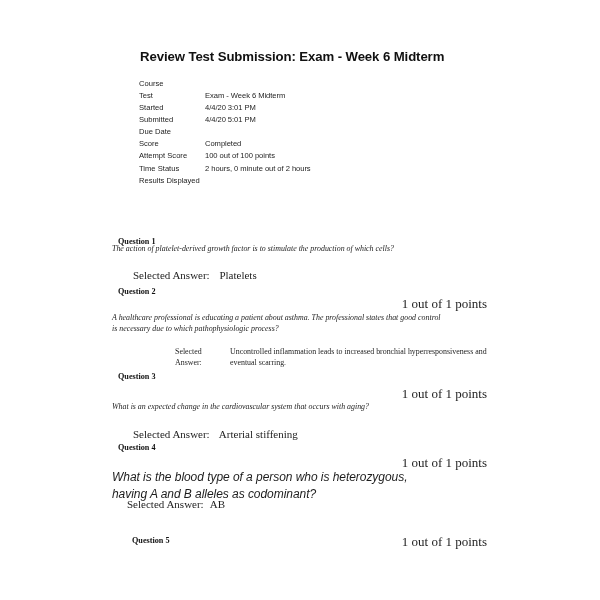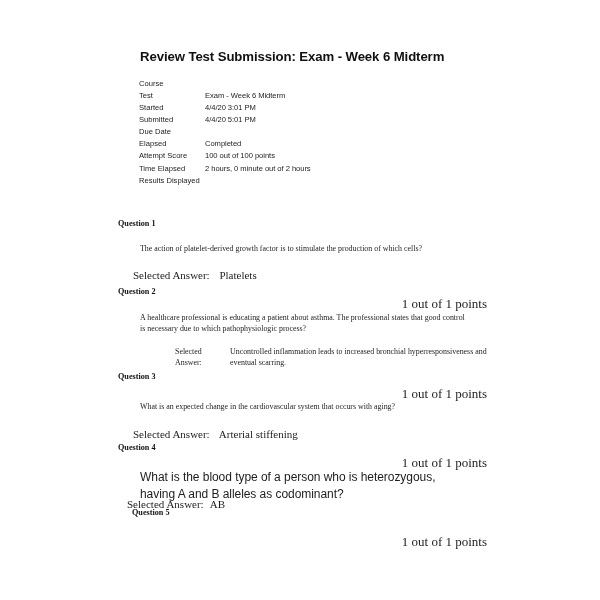--- a/index.html
+++ b/index.html
@@ -81,26 +81,27 @@
     position: absolute;
     left: 0;
     width: 487px;
     text-align: right;
     font-family: "Liberation Serif", serif;
     font-size: 13px;
     color: #1d1d1d;
   }
   .q-body {
     position: absolute;
-    left: 140px;
+    left: 112px;
     width: 330px;
     font-family: "Liberation Serif", serif;
     font-size: 7.9px;
     line-height: 1.45;
     color: #1d1d1d;
+    font-style: italic;
   }
   .q-body.sans {
     font-family: "Liberation Sans", sans-serif;
     font-size: 12px;
     letter-spacing: -0.05px;
   }
 
   .ans-inline {
     position: absolute;
     font-family: "Liberation Serif", serif;
@@ -153,43 +154,43 @@
     <div class="meta-row">
       <div class="meta-label">Submitted</div>
       <div class="meta-value">4/4/20 5:01 PM</div>
     </div>
 
     <div class="meta-row">
       <div class="meta-label">Due Date</div>
     </div>
 
     <div class="meta-row">
-      <div class="meta-label">Elapsed</div>
+      <div class="meta-label">Score</div>
       <div class="meta-value">Completed</div>
     </div>
 
     <div class="meta-row">
       <div class="meta-label">Attempt Score</div>
       <div class="meta-value">100 out of 100 points</div>
     </div>
 
     <div class="meta-row">
-      <div class="meta-label">Time Elapsed</div>
+      <div class="meta-label">Time Status</div>
       <div class="meta-value">2 hours, 0 minute out of 2 hours</div>
     </div>
 
     <div class="meta-row">
       <div class="meta-label">Results Displayed</div>
       <div class="meta-value"></div>
     </div>
 
   </div>
 
   <div class="q-block">
-    <div class="q-head" style="top:219px;">Question 1</div>
+    <div class="q-head" style="top:237px;">Question 1</div>
     <div class="q-body" style="top:243px;">The action of platelet-derived growth factor is to stimulate the production of which cells?</div>
     <div class="ans-inline" style="left:133px; top:269px;">
       <span class="ans-label">Selected Answer:</span>
       <span class="ans-text">Platelets</span>
     </div>
   </div>
 
   <div class="q-block">
     <div class="q-head" style="top:287px;">Question 2</div>
     <div class="q-points" style="top:296px;">1 out of 1 points</div>
@@ -217,17 +218,17 @@
     <div class="q-head" style="top:443px;">Question 4</div>
     <div class="q-points" style="top:455px;">1 out of 1 points</div>
     <div class="q-body sans" style="top:469px; width:310px;">What is the blood type of a person who is heterozygous, having A and B alleles as codominant?</div>
     <div class="ans-inline" style="left:127px; top:498px;">
       <span class="ans-label" style="margin-right:4px;">Selected Answer:</span>
       <span class="ans-text">AB</span>
     </div>
   </div>
 
   <div class="q-block">
-    <div class="q-head" style="top:508px;padding-left:14px;">Question 5</div>
+    <div class="q-head" style="top:536px;padding-left:14px;">Question 5</div>
     <div class="q-points" style="top:534px;">1 out of 1 points</div>
   </div>
 
 </div>
 
 </body></html>

